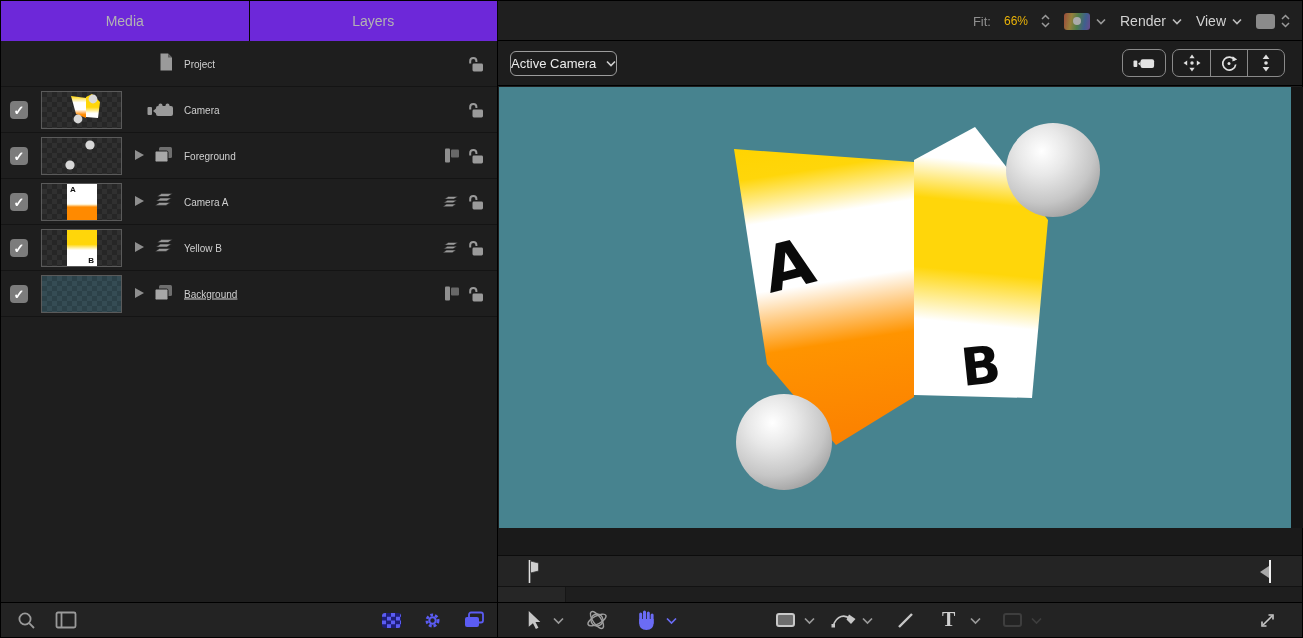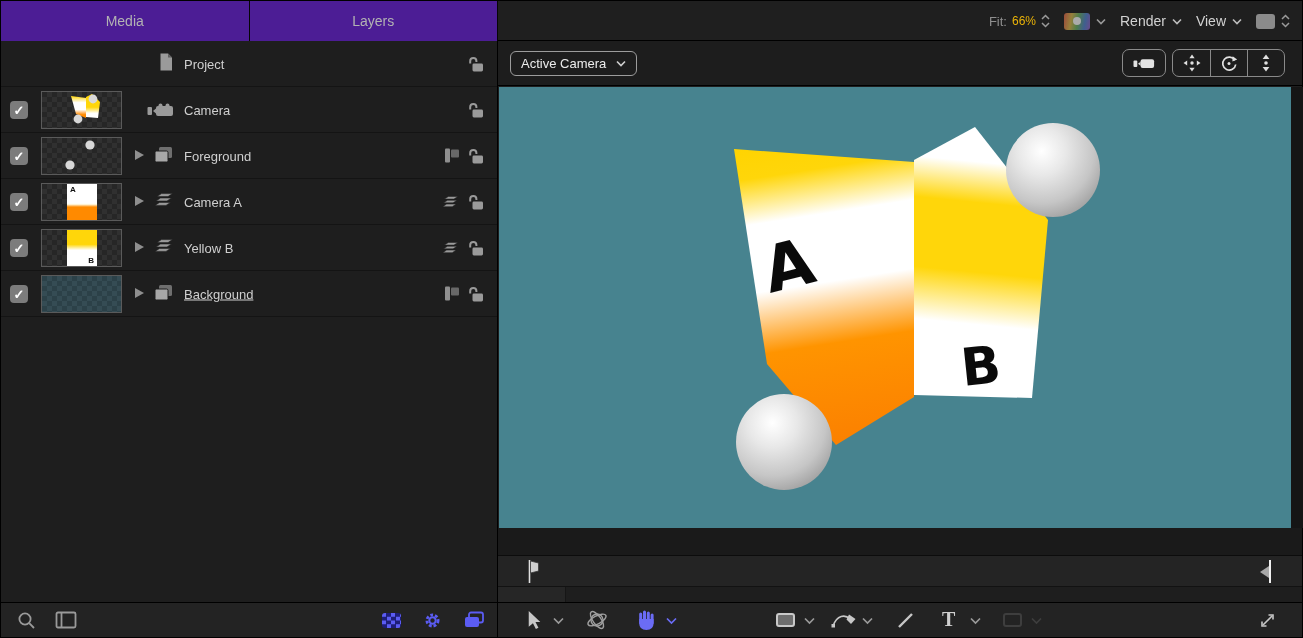--- a/index.html
+++ b/index.html
@@ -3,24 +3,24 @@
 <meta charset="utf-8">
 <style>
   * { margin:0; padding:0; box-sizing:border-box; }
   html,body { background:#0d0d0d; }
   body { font-family:"Liberation Sans", sans-serif; width:1303px; height:638px; overflow:hidden; }
   .window { position:relative; width:1303px; height:638px; background:#1e1e1e; border:1px solid #000; }
 
   
   .topbar { position:absolute; left:0; top:0; width:100%; height:40px; background:#1f1f1f; border-bottom:1px solid #000; }
   .tabs { position:absolute; left:0; top:0; width:497px; height:40px; display:flex; }
-  .tab { flex:1; display:flex; align-items:center; justify-content:center; font-size:14px; color:#b3b3b3; background:#4c1d95; border-right:1px solid #060606; cursor:default; }
+  .tab { flex:1; display:flex; align-items:center; justify-content:center; font-size:14px; color:#b3b3b3; background:#6d28d9; border-right:1px solid #060606; cursor:default; }
   .tab.active { background:#131313; color:#6b6df4; }
   .topbar-right { position:absolute; right:12px; top:0; height:40px; display:flex; align-items:center; gap:14px; }
-  .fit-group { display:flex; gap:5px; }
+  .fit-group { display:flex; gap:13px; }
   .fit-label { font-size:13px; color:#8f8f8f; }
   .fit-value { font-size:12px; color:#eab308; }
   .menu-group { display:flex; align-items:center; gap:6px; }
   .menu-label { font-size:14px; color:#d2d2d2; }
   .swatch { width:26px; height:17px; border-radius:3px; position:relative;
     background:linear-gradient(100deg,#9c4a3a,#96803c 28%,#4f7d4a 52%,#3f5f8f 78%,#6a4a8a); }
   .swatch::after { content:''; position:absolute; left:50%; top:50%; width:8px; height:8px; margin:-4px 0 0 -4px; border-radius:50%; background:#ababab; }
   .display-square { width:19px; height:15px; border-radius:3px; background:#8b8b8b; }
 
   
@@ -36,32 +36,32 @@
   .thumb-card { position:absolute; top:0; bottom:0; left:25px; width:30px; }
   .thumb-card.orange { background:linear-gradient(180deg,#ffffff 0%,#ffffff 52%,#ffe 56%,#FF8A00 64%,#FF8A00 100%); }
   .thumb-card.yellow { background:linear-gradient(180deg,#FFD60A 0%,#FFD60A 40%,#ffffff 56%,#ffffff 100%); }
   .thumb-letter { position:absolute; font-size:8px; font-weight:bold; color:#111; }
   .thumb-letter.tl { left:3px; top:1px; }
   .thumb-letter.br { right:3px; bottom:1px; }
   .disclosure { position:absolute; left:134px; top:17px; width:0; height:0; border-left:9px solid #8f8f8f; border-top:5.5px solid transparent; border-bottom:5.5px solid transparent; }
   .type-icon { position:absolute; left:152px; top:13px; }
   .type-icon.doc { left:158px; top:12px; }
   .type-icon.cam { left:146px; top:16px; }
-  .row-name { position:absolute; left:183px; top:50%; transform:translateY(-50%); font-size:13px; color:#cfcfcf; }
+  .row-name { position:absolute; left:183px; top:50%; transform:translateY(-50%); font-size:10px; color:#cfcfcf; }
   .row-name.underlined { text-decoration:underline; }
   .row-icons { position:absolute; right:13px; top:50%; transform:translateY(-50%); display:flex; align-items:center; gap:7px; }
 
   .left-footer { position:absolute; left:0; bottom:0; width:497px; height:35px; background:#232323; border-top:1px solid #000; border-right:1px solid #000; }
   .lf-icon { position:absolute; top:8px; }
   .checker-blue { width:19px; height:15px; border-radius:3px;
     background:conic-gradient(#1e1e78 25%, #5b5cf3 0 50%, #1e1e78 0 75%, #5b5cf3 0); background-size:9px 7.5px; }
 
   
   .canvas-header { position:absolute; left:497px; top:40px; right:0; height:45px; background:#1d1d1d; border-bottom:1px solid #000; }
-  .active-camera-btn { position:absolute; left:12px; top:10px; height:25px; padding:0 10px; border:1px solid #9c9c9c; border-radius:6px; display:flex; align-items:center; gap:10px; color:#ececec; font-size:13px; background:#1d1d1d; }
+  .active-camera-btn { position:absolute; left:12px; top:10px; height:25px; padding:0 0; border:1px solid #9c9c9c; border-radius:6px; display:flex; align-items:center; gap:10px; color:#ececec; font-size:13px; background:#1d1d1d; }
   .cam-view-buttons { position:absolute; right:17px; top:8px; display:flex; gap:6px; }
   .cam-btn { width:44px; height:28px; border:1px solid #8a8a8a; border-radius:7px; display:flex; align-items:center; justify-content:center; }
   .three-group { display:flex; height:28px; border:1px solid #8a8a8a; border-radius:7px; overflow:hidden; }
   .three-group .cell { width:37px; display:flex; align-items:center; justify-content:center; border-left:1px solid #8a8a8a; }
   .three-group .cell:first-child { border-left:none; }
 
   
   .canvas { position:absolute; left:498px; top:86px; width:792px; height:441px; background:#47838F; }
   .canvas-gutter { position:absolute; left:1290px; top:86px; width:13px; height:441px; background:#151515; }
 

